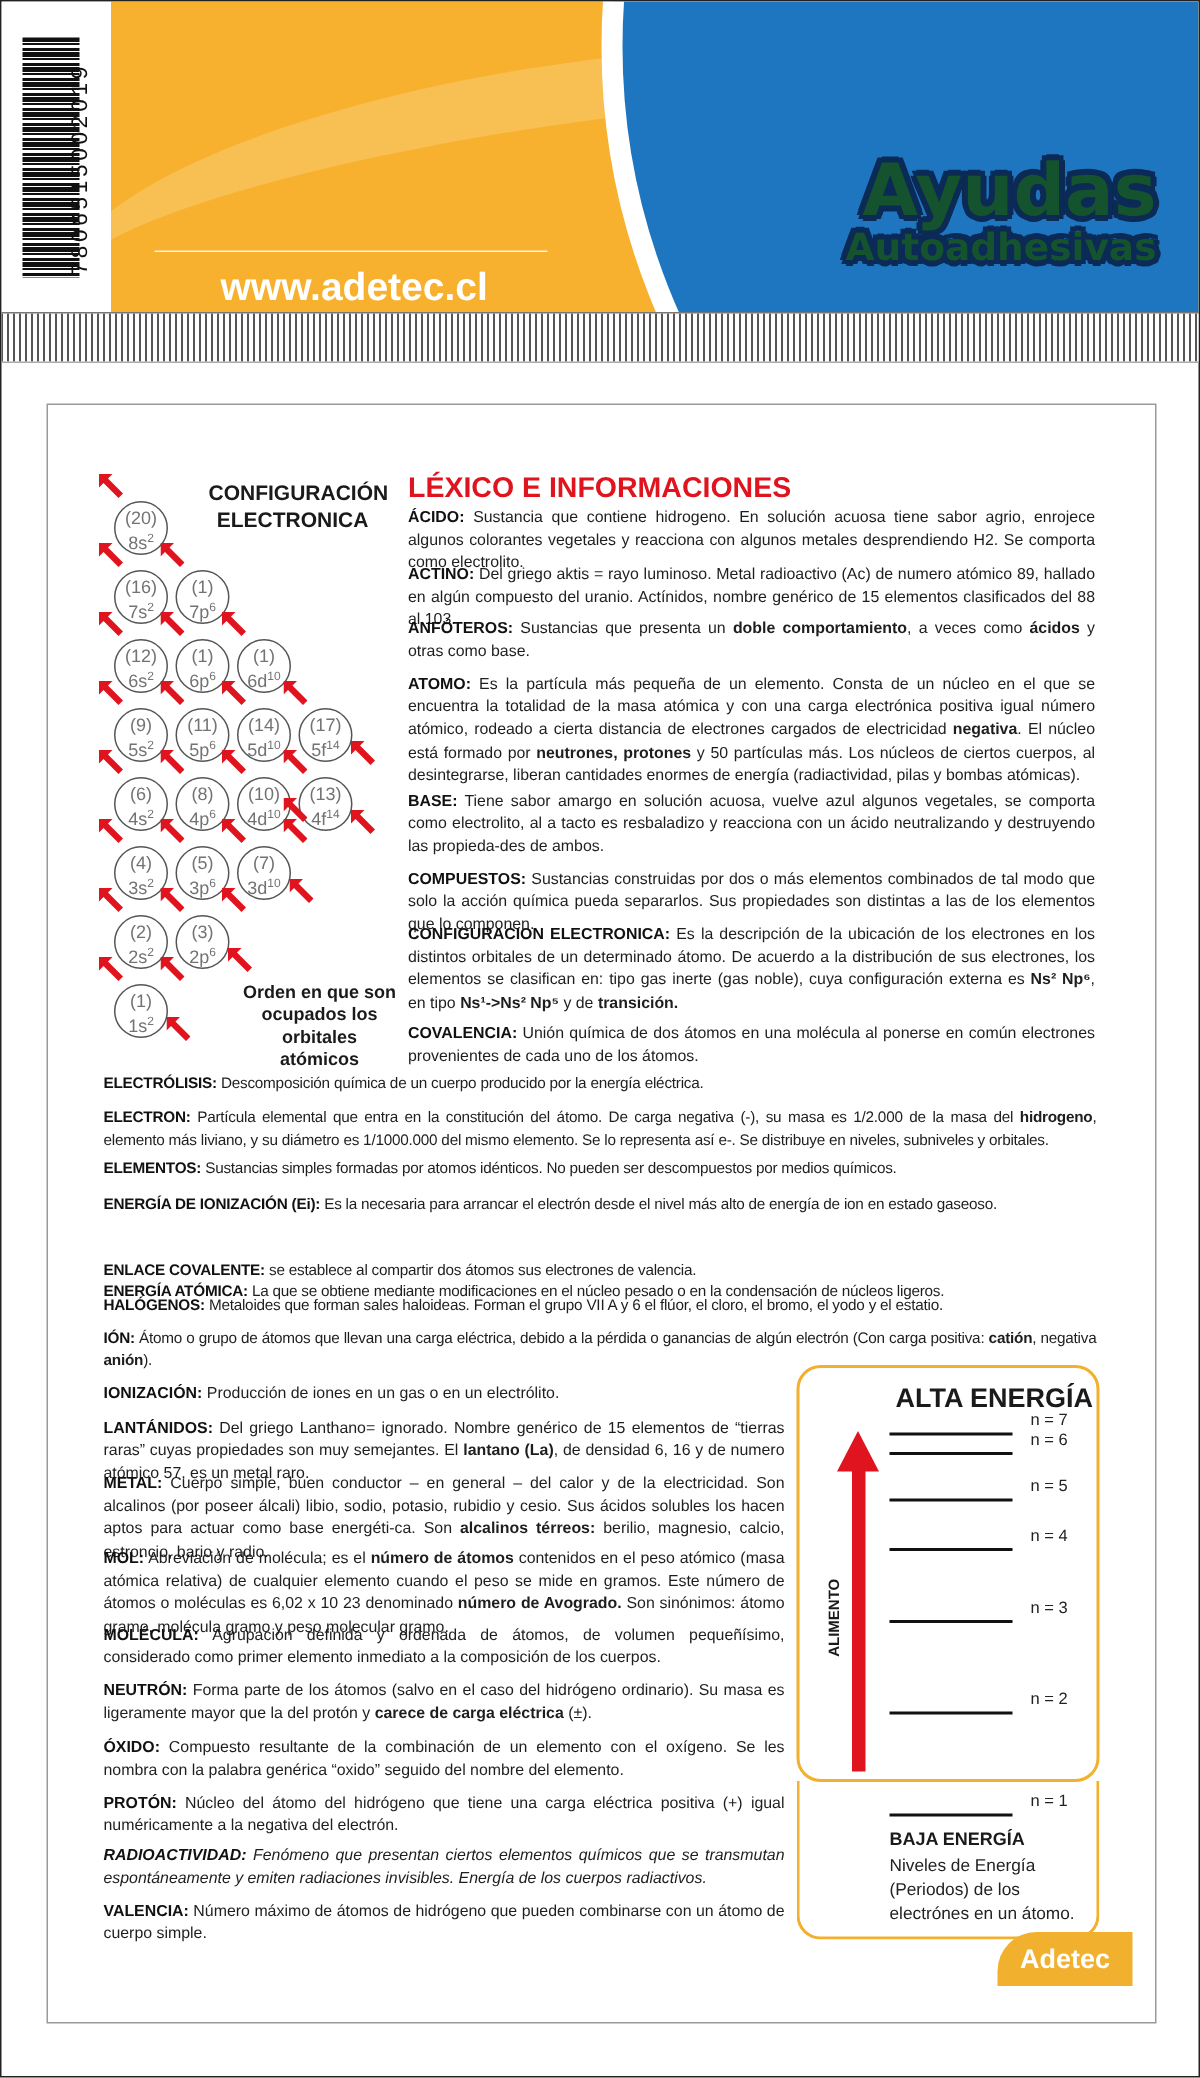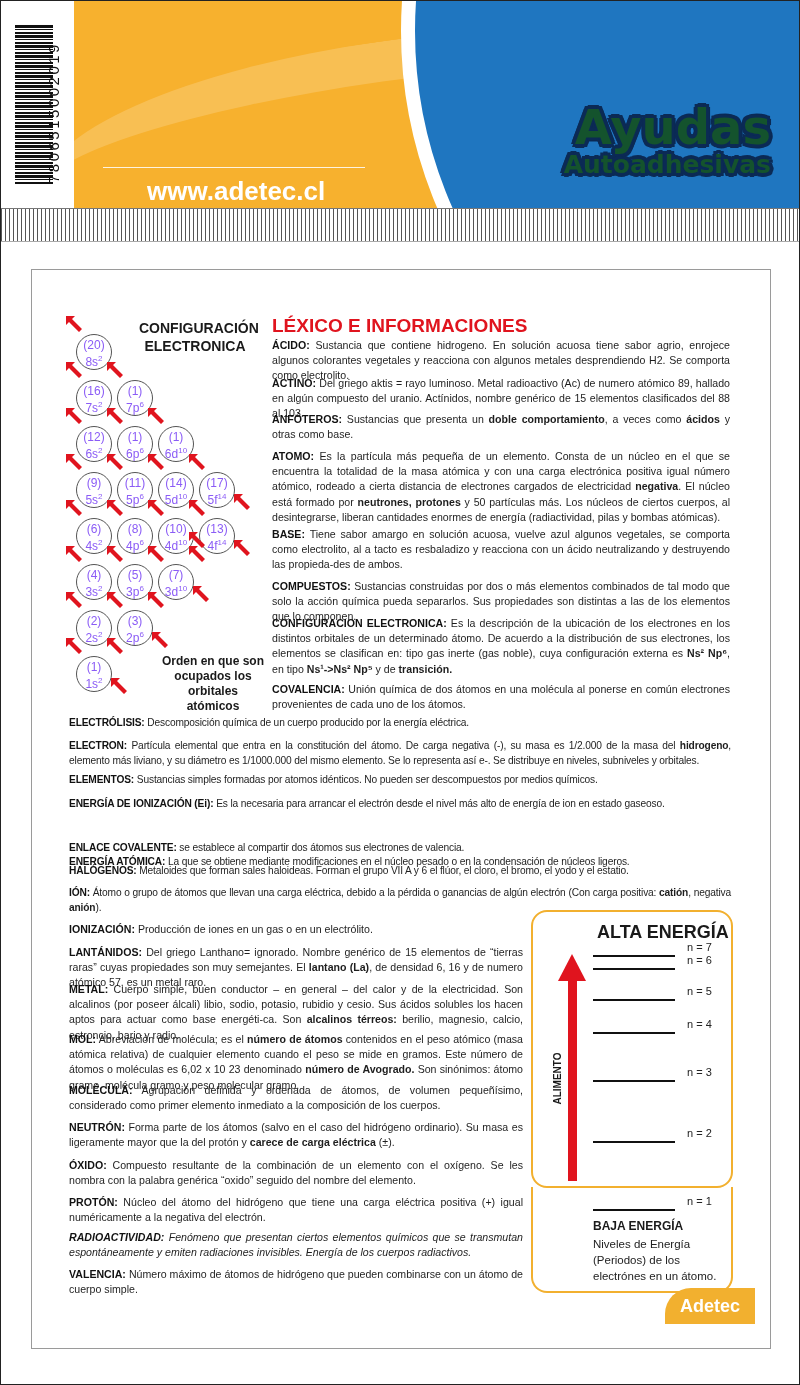--- a/index.html
+++ b/index.html
@@ -27,21 +27,21 @@
   .t1 { font-size: 48px; }
   .t2 { font-size: 46px; }
   .t3 { font-size: 25px; margin-top: 2px; }
 
   .hanger { position: absolute; left: 0; top: 207px; width: 800px; height: 34px;
     background: repeating-linear-gradient(90deg, #555 0 1px, #fff 1px 4px); border-top: 1px solid #777; border-bottom: 1px solid #aaa; }
 
   
   .card { position: absolute; left: 30px; top: 268px; width: 740px; height: 1080px; border: 1px solid #9a9a9a; background: #fff; }
   .orb { position: absolute; width: 36px; height: 36px; border: 1px solid #555; border-radius: 50%; background: #fff;
-    font-family: "Liberation Sans", sans-serif; font-size: 12px; line-height: 13px; text-align: center; padding-top: 4px; color: #8b5cf6; }
+    font-family: "Liberation Sans", sans-serif; font-size: 12px; line-height: 13px; text-align: center; padding-top: 4px; color: #737373; }
   .orb sup { font-size: 8px; }
   .arrow { position: absolute; width: 16px; height: 16px; }
   .diagram-title { position: absolute; left: 138px; top: 318px; font-size: 14px; font-weight: bold; text-align: center; line-height: 18px; width: 112px; }
   .diagram-caption { position: absolute; left: 160px; top: 653px; font-size: 12px; font-weight: bold; text-align: center; line-height: 15px; width: 104px; }
 
   
   .lex-title { position: absolute; left: 271px; top: 314px; font-size: 19px; font-weight: bold; color: #e0141e; }
   .entry { position: absolute; font-size: 10.6px; line-height: 15.2px; text-align: justify; color: #1e1e1e; }
   .entry b.term { font-weight: bold; color: #111; }
   .entry b { font-weight: bold; }

